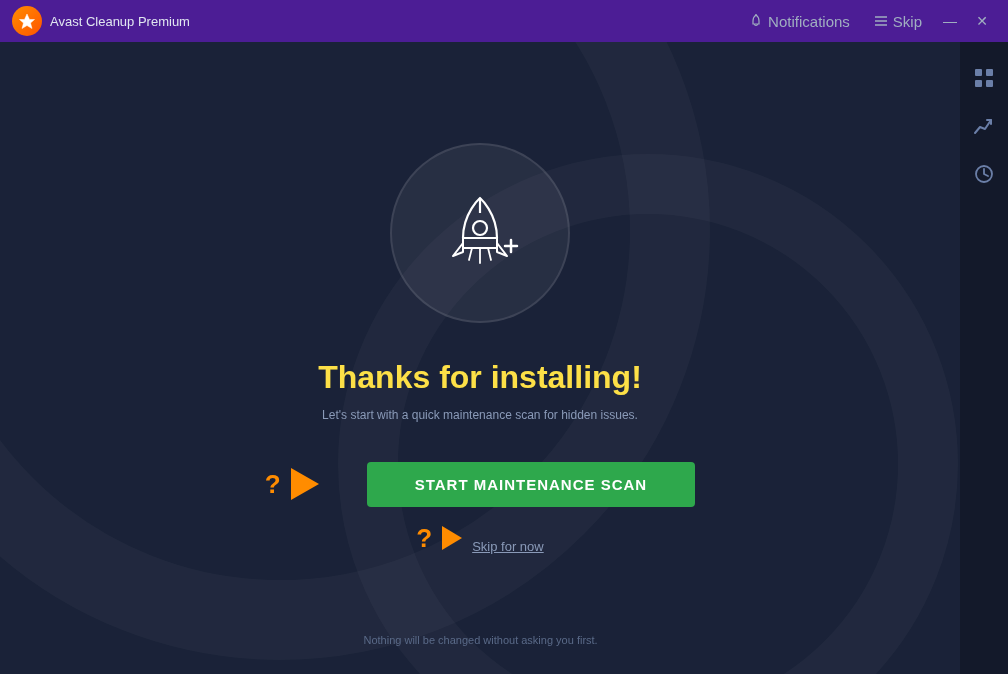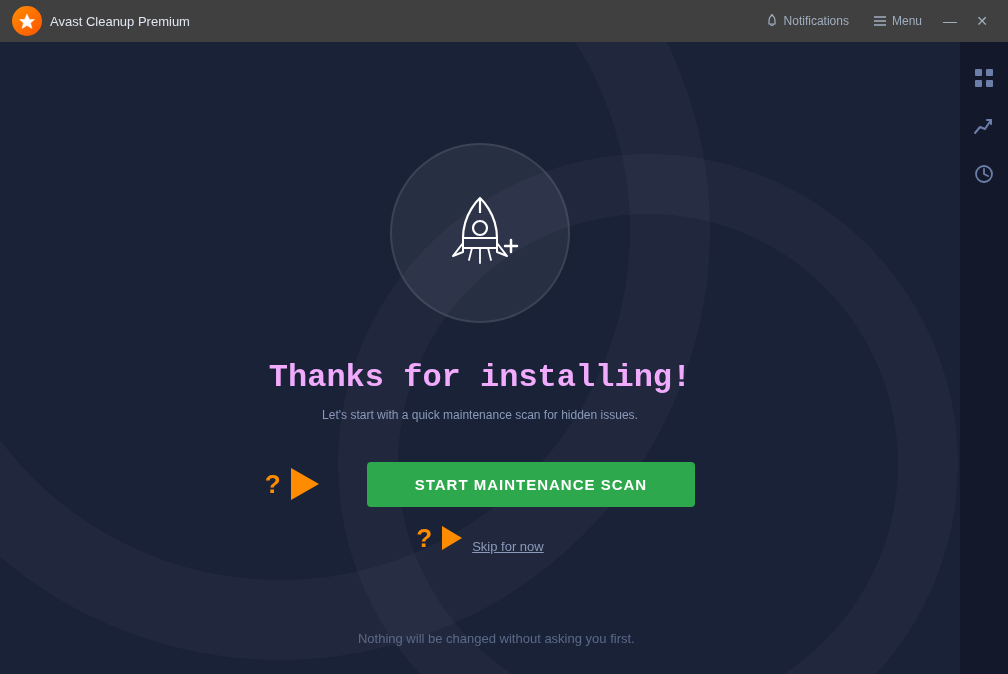--- a/index.html
+++ b/index.html
@@ -42,21 +42,21 @@
       bottom: -100px;
       right: 50px;
     }
 
     
     .titlebar {
       position: relative;
       z-index: 10;
       display: flex;
       align-items: center;
-      background: #404040;
+      background: #4c1d95;
       height: 42px;
       padding: 0 12px;
     }
 
     .titlebar-logo {
       display: flex;
       align-items: center;
       gap: 8px;
     }
 
@@ -85,21 +85,21 @@
       align-items: center;
       gap: 4px;
     }
 
     .titlebar-btn {
       display: flex;
       align-items: center;
       gap: 5px;
       padding: 4px 10px;
       color: #a0aec0;
-      font-size: 12px;
+      font-size: 15px;
       cursor: pointer;
       border-radius: 4px;
       transition: background 0.2s;
     }
 
     .titlebar-control {
       width: 28px;
       height: 28px;
       display: flex;
       align-items: center;
@@ -164,26 +164,25 @@
       margin-bottom: 36px;
     }
 
     .rocket-svg {
       width: 110px;
       height: 110px;
     }
 
     
     .heading {
-      color: #f0abfc;
+      color: #fde047;
       font-size: 32px;
       font-weight: 700;
       margin-bottom: 12px;
       text-align: center;
-      font-family: Liberation Mono, monospace;
     }
 
     .subheading {
       color: #8a9ab8;
       font-size: 12px;
       margin-bottom: 40px;
       text-align: center;
     }
 
     
@@ -244,23 +243,22 @@
       text-decoration: underline;
       margin-top: 16px;
     }
 
     .footer-note {
       position: absolute;
       bottom: 28px;
       left: 50%;
       transform: translateX(-60%);
       color: #5a6a88;
-      font-size: 13px;
+      font-size: 11px;
       text-align: center;
-      margin-left: 20px;
     }
   </style>
 </head>
 <body>
 
 <div class="titlebar">
   <div class="titlebar-logo">
     <div class="logo-circle">
       <svg width="18" height="18" viewBox="0 0 18 18" fill="none">
         <path d="M9 2L11.5 7.5H16.5L12.5 11L14 16.5L9 13.5L4 16.5L5.5 11L1.5 7.5H6.5L9 2Z" fill="white" stroke="white" stroke-width="0.5"></path>
@@ -277,21 +275,21 @@
         <line x1="7" y1="1" x2="7" y2="0" stroke="#a0aec0" stroke-width="1.2"></line>
       </svg>
       <span>Notifications</span>
     </div>
     <div class="titlebar-btn">
       <svg width="14" height="14" viewBox="0 0 14 14" fill="none">
         <line x1="1" y1="3" x2="13" y2="3" stroke="#a0aec0" stroke-width="1.5"></line>
         <line x1="1" y1="7" x2="13" y2="7" stroke="#a0aec0" stroke-width="1.5"></line>
         <line x1="1" y1="11" x2="13" y2="11" stroke="#a0aec0" stroke-width="1.5"></line>
       </svg>
-      <span>Menu</span>
+      <span>Skip</span>
     </div>
     <div class="titlebar-control">
       <span>—</span>
     </div>
     <div class="titlebar-control close">
       <span>✕</span>
     </div>
   </div>
 </div>
 

